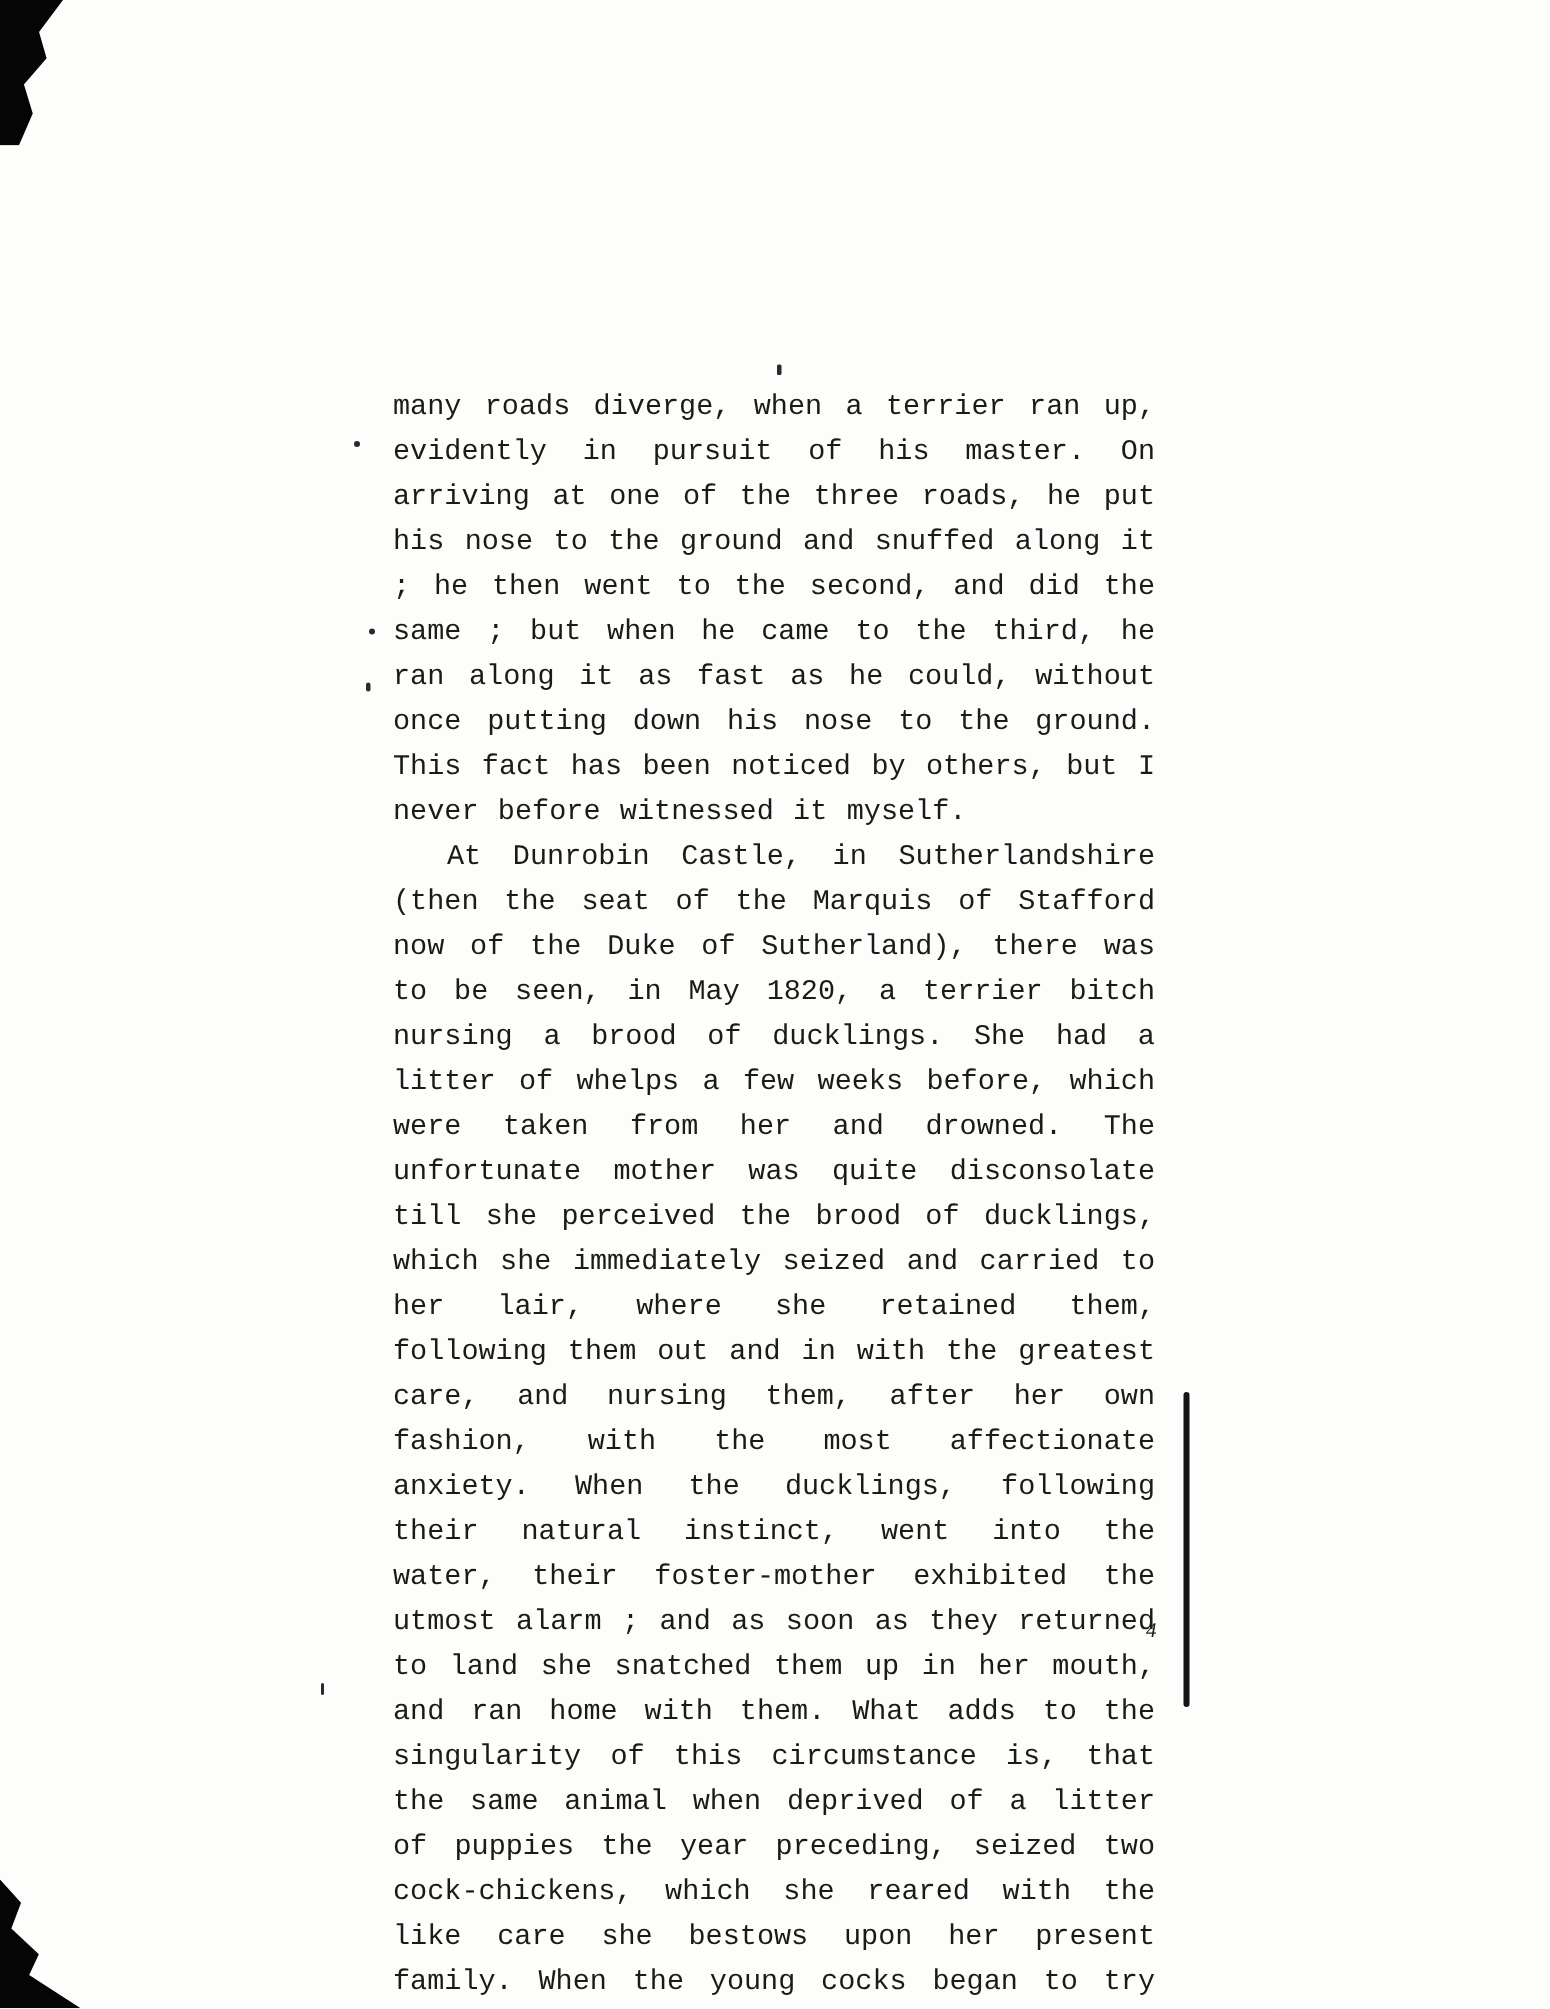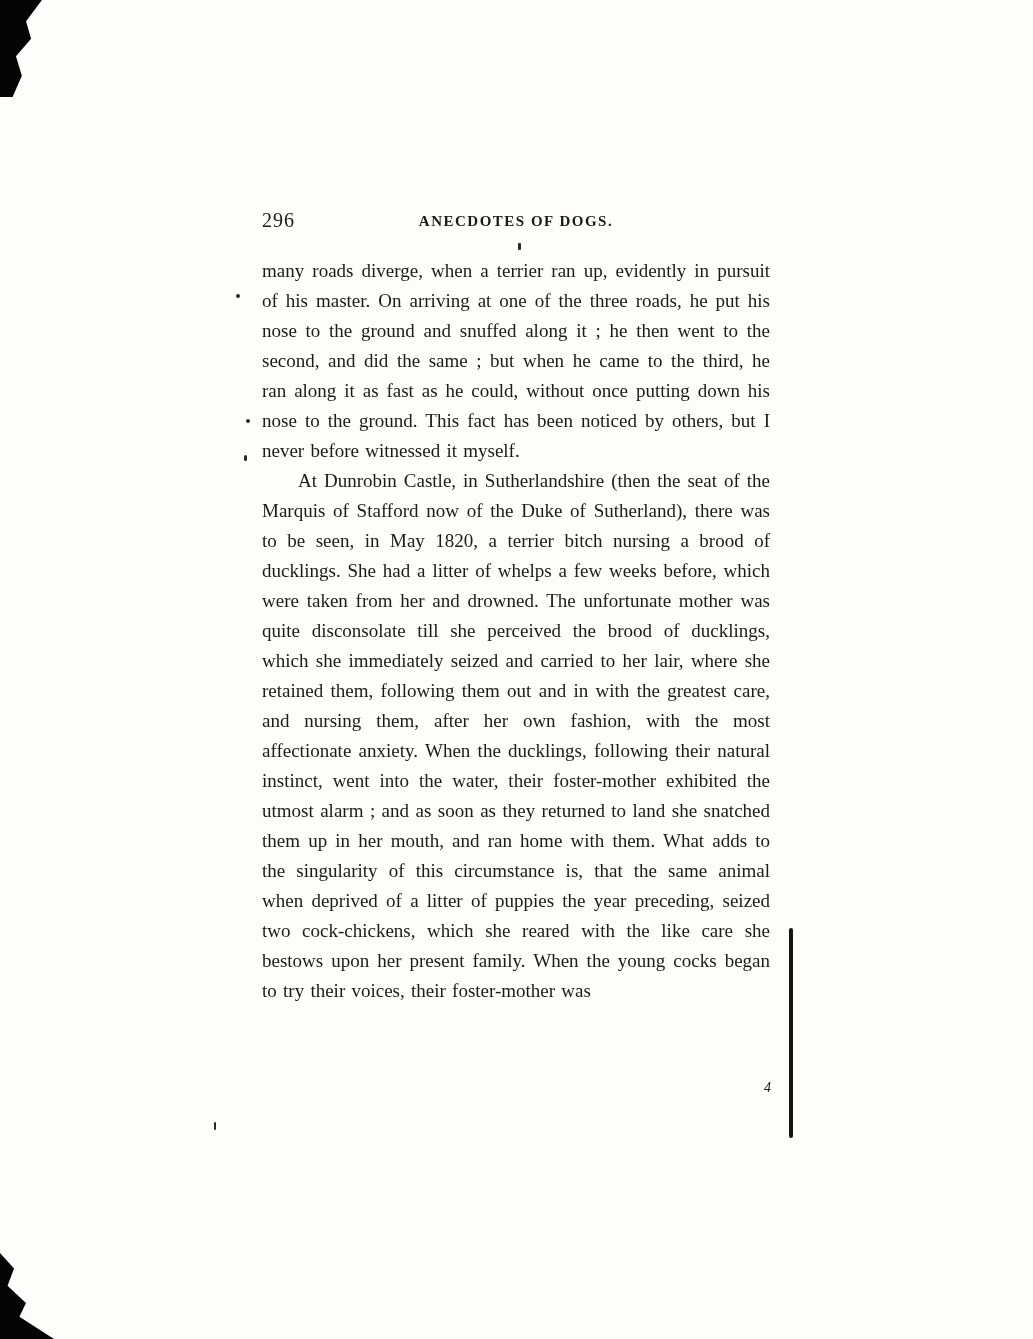--- a/index.html
+++ b/index.html
@@ -47,20 +47,21 @@
     top: 256px;
     left: 262px;
     width: 508px;
     font-size: 19px;
     line-height: 30px;
     text-align: justify;
     word-spacing: 1.5px;
   }
   .para {
     margin: 0;
+    font-family: Liberation Mono, monospace;
   }
   .para.indent {
     text-indent: 36px;
   }
 
   
   .artifact-tl {
     position: absolute;
     left: 0;
     top: 0;
@@ -114,24 +115,20 @@
 
   <div class="artifact-tl"></div>
   <div class="artifact-bl"></div>
   <div class="edge-line"></div>
   <div class="speck s1"></div>
   <div class="speck s2"></div>
   <div class="speck s3"></div>
   <div class="speck s4"></div>
   <div class="speck s5"></div>
 
-  <header class="header-row">
-    <span class="page-number">296</span>
-    <span class="running-head">ANECDOTES OF DOGS.</span>
-  </header>
 
   <main class="text-block">
     <p class="para">many roads diverge, when a terrier ran up, evidently in pursuit of his master. On arriving at one of the three roads, he put his nose to the ground and snuffed along it ; he then went to the second, and did the same ; but when he came to the third, he ran along it as fast as he could, without once putting down his nose to the ground. This fact has been noticed by others, but I never before witnessed it myself.</p>
     <p class="para indent">At Dunrobin Castle, in Sutherlandshire (then the seat of the Marquis of Stafford now of the Duke of Sutherland), there was to be seen, in May 1820, a terrier bitch nursing a brood of ducklings. She had a litter of whelps a few weeks before, which were taken from her and drowned. The unfortunate mother was quite disconsolate till she perceived the brood of ducklings, which she immediately seized and carried to her lair, where she retained them, following them out and in with the greatest care, and nursing them, after her own fashion, with the most affectionate anxiety. When the ducklings, following their natural instinct, went into the water, their foster-mother exhibited the utmost alarm ; and as soon as they returned to land she snatched them up in her mouth, and ran home with them. What adds to the singularity of this circumstance is, that the same animal when deprived of a litter of puppies the year preceding, seized two cock-chickens, which she reared with the like care she bestows upon her present family. When the young cocks began to try their voices, their foster-mother was</p>
   </main>
 
   <span class="sig-mark">4</span>
 
 </div>
 

